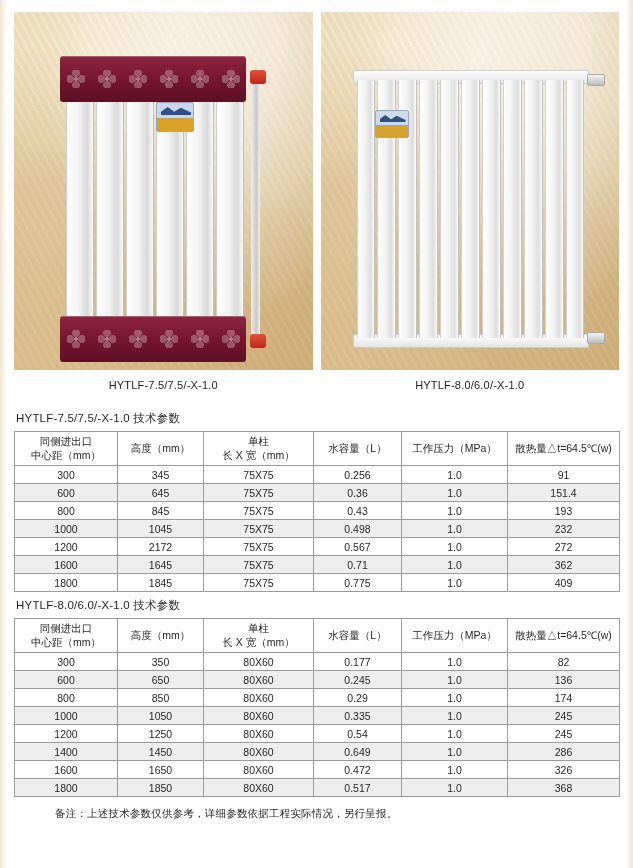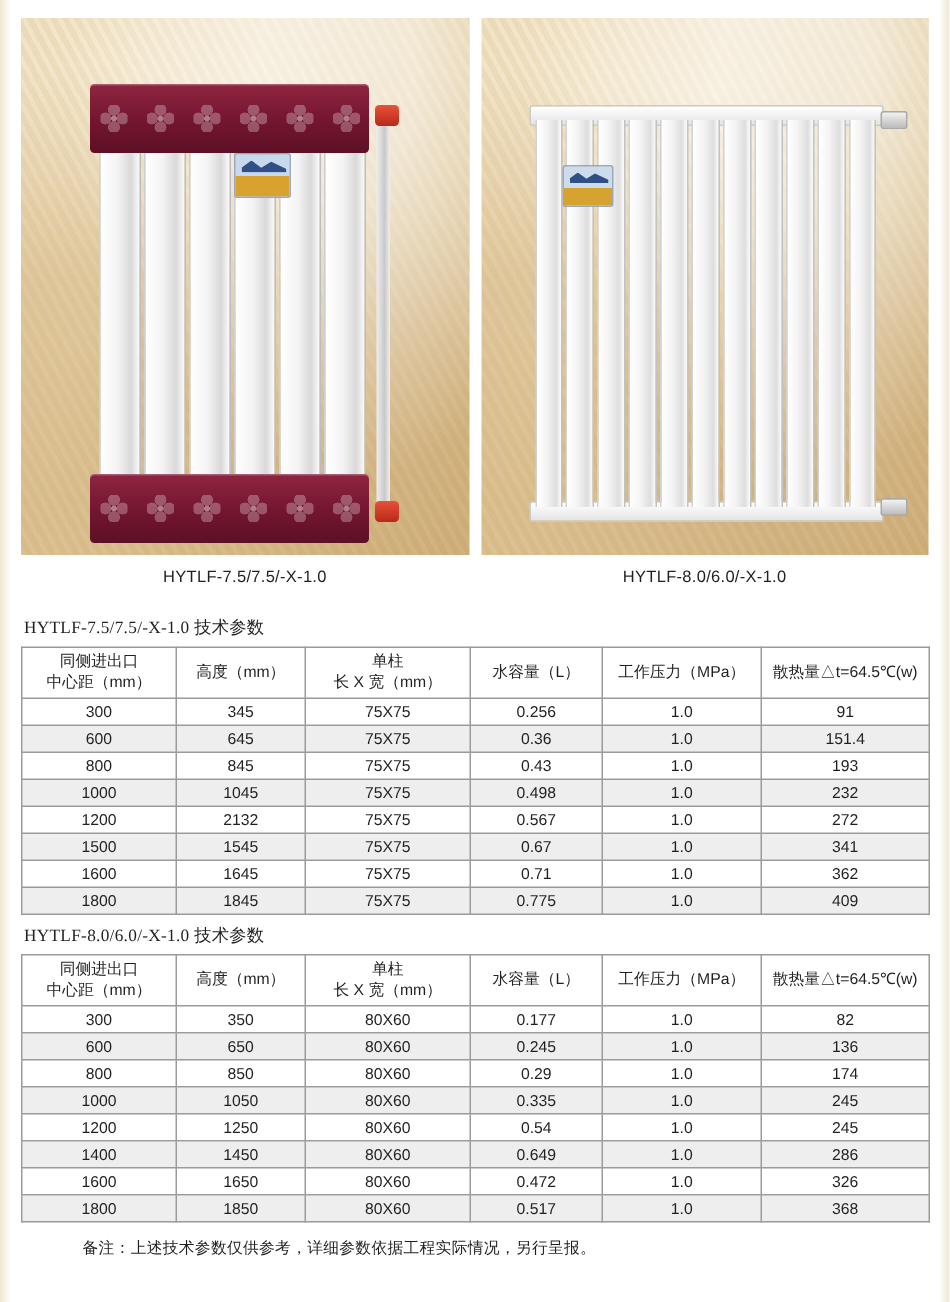--- a/index.html
+++ b/index.html
@@ -157,21 +157,20 @@
     letter-spacing: .2px;
   }
 
   
   .tables { padding: 14px 14px 0 14px; }
   .table-title {
     font-size: 11.5px;
     color: #231f20;
     margin: 6px 0 5px 2px;
     letter-spacing: .2px;
-    font-family: Liberation Serif, serif;
   }
   table {
     width: 605px;
     border-collapse: collapse;
     table-layout: fixed;
   }
   th, td {
     border: 1px solid #9b9b9b;
     text-align: center;
     font-size: 10.5px;
@@ -347,33 +346,25 @@
       <tr>
         <td>1000</td>
         <td>1045</td>
         <td>75X75</td>
         <td>0.498</td>
         <td>1.0</td>
         <td>232</td>
       </tr>
       <tr>
         <td>1200</td>
-        <td>2132</td>
+        <td>2172</td>
         <td>75X75</td>
         <td>0.567</td>
         <td>1.0</td>
         <td>272</td>
-      </tr>
-      <tr>
-        <td>1500</td>
-        <td>1545</td>
-        <td>75X75</td>
-        <td>0.67</td>
-        <td>1.0</td>
-        <td>341</td>
       </tr>
       <tr>
         <td>1600</td>
         <td>1645</td>
         <td>75X75</td>
         <td>0.71</td>
         <td>1.0</td>
         <td>362</td>
       </tr>
       <tr>

